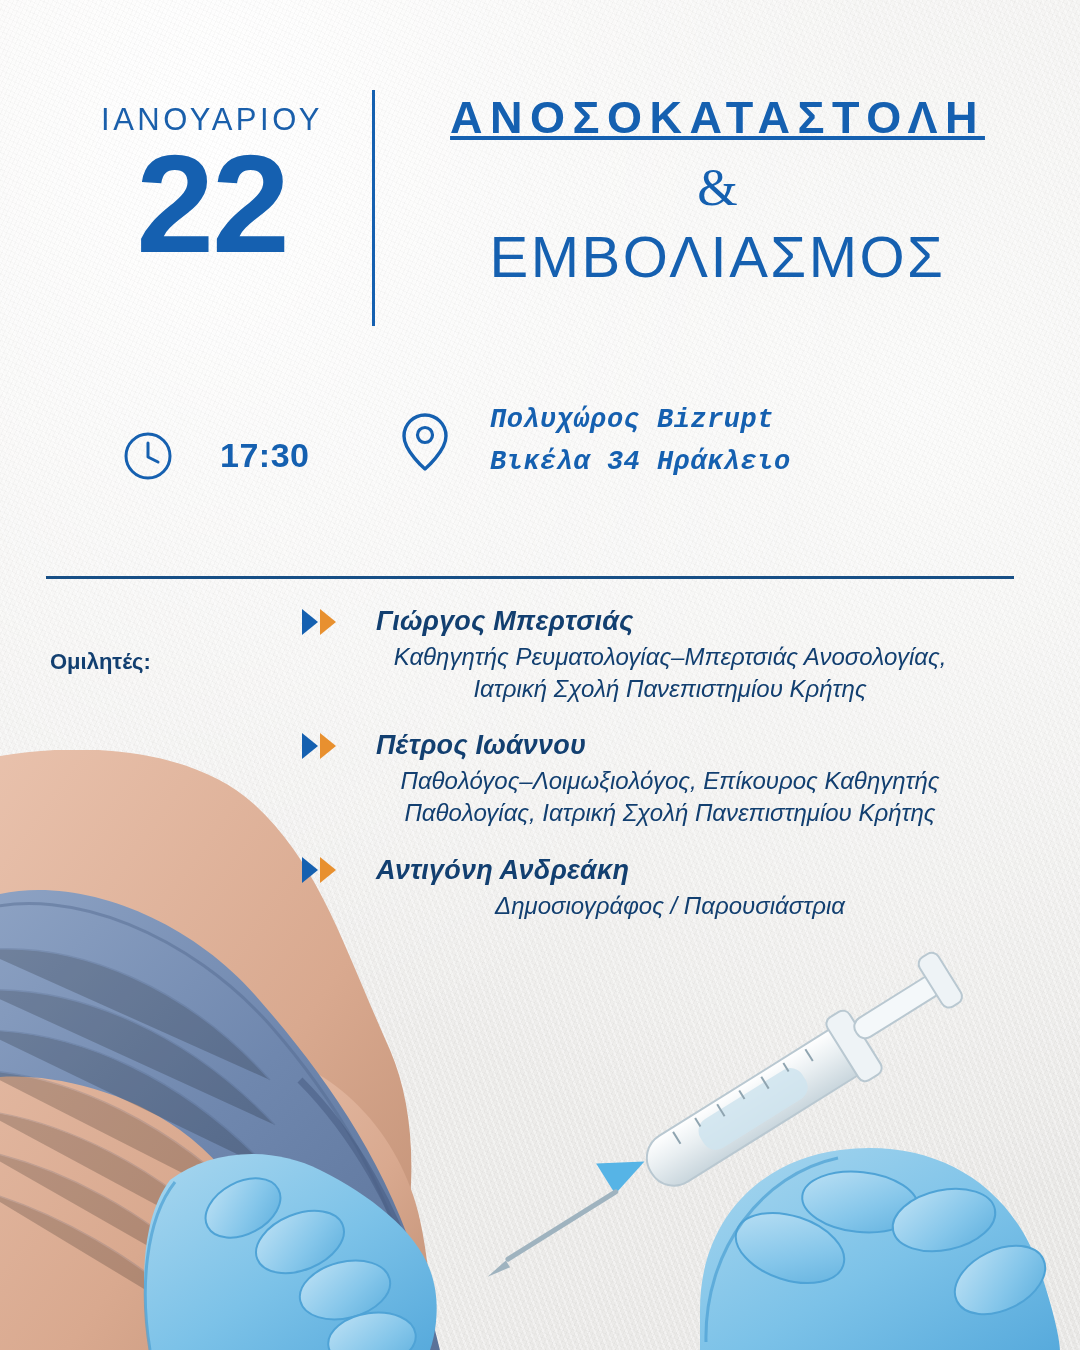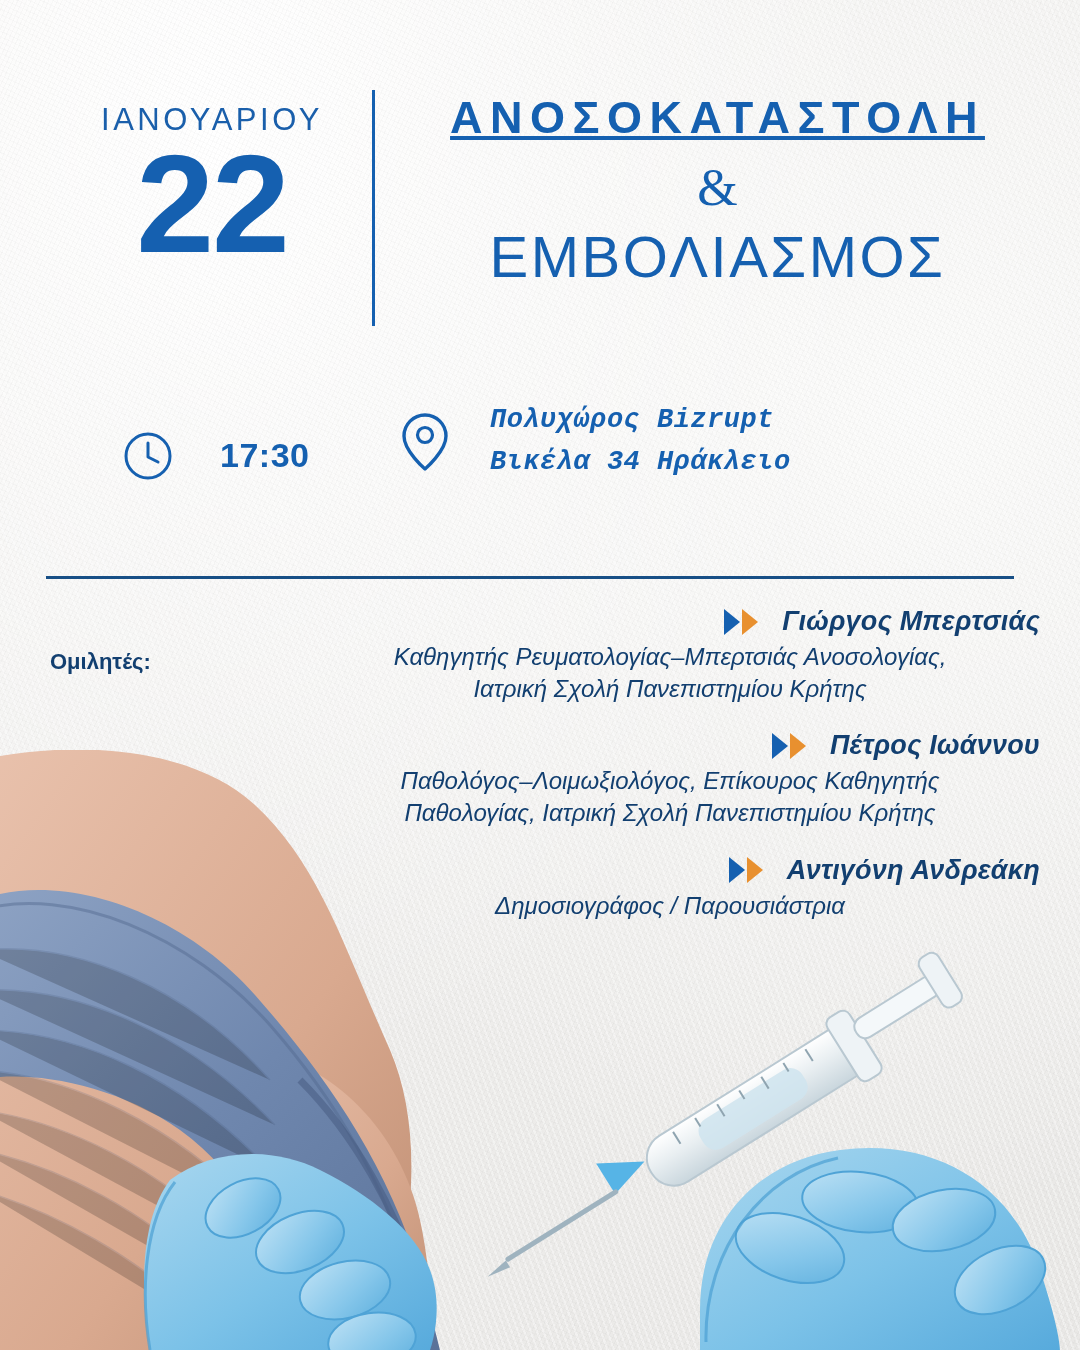--- a/index.html
+++ b/index.html
@@ -156,22 +156,22 @@
     position: absolute;
     top: 606px;
     left: 300px;
     width: 740px;
     text-align: center;
   }
   .speaker { margin-bottom: 26px; }
   .speaker-name-row {
     display: flex;
     align-items: center;
-    justify-content: flex-end;
-    gap: 16px;
+    justify-content: flex-start;
+    gap: 32px;
   }
   .speaker-name {
     font-size: 27px;
     font-weight: 700;
     font-style: italic;
     color: #123f70;
     letter-spacing: 0.2px;
   }
   .speaker-role {
     font-size: 24px;

